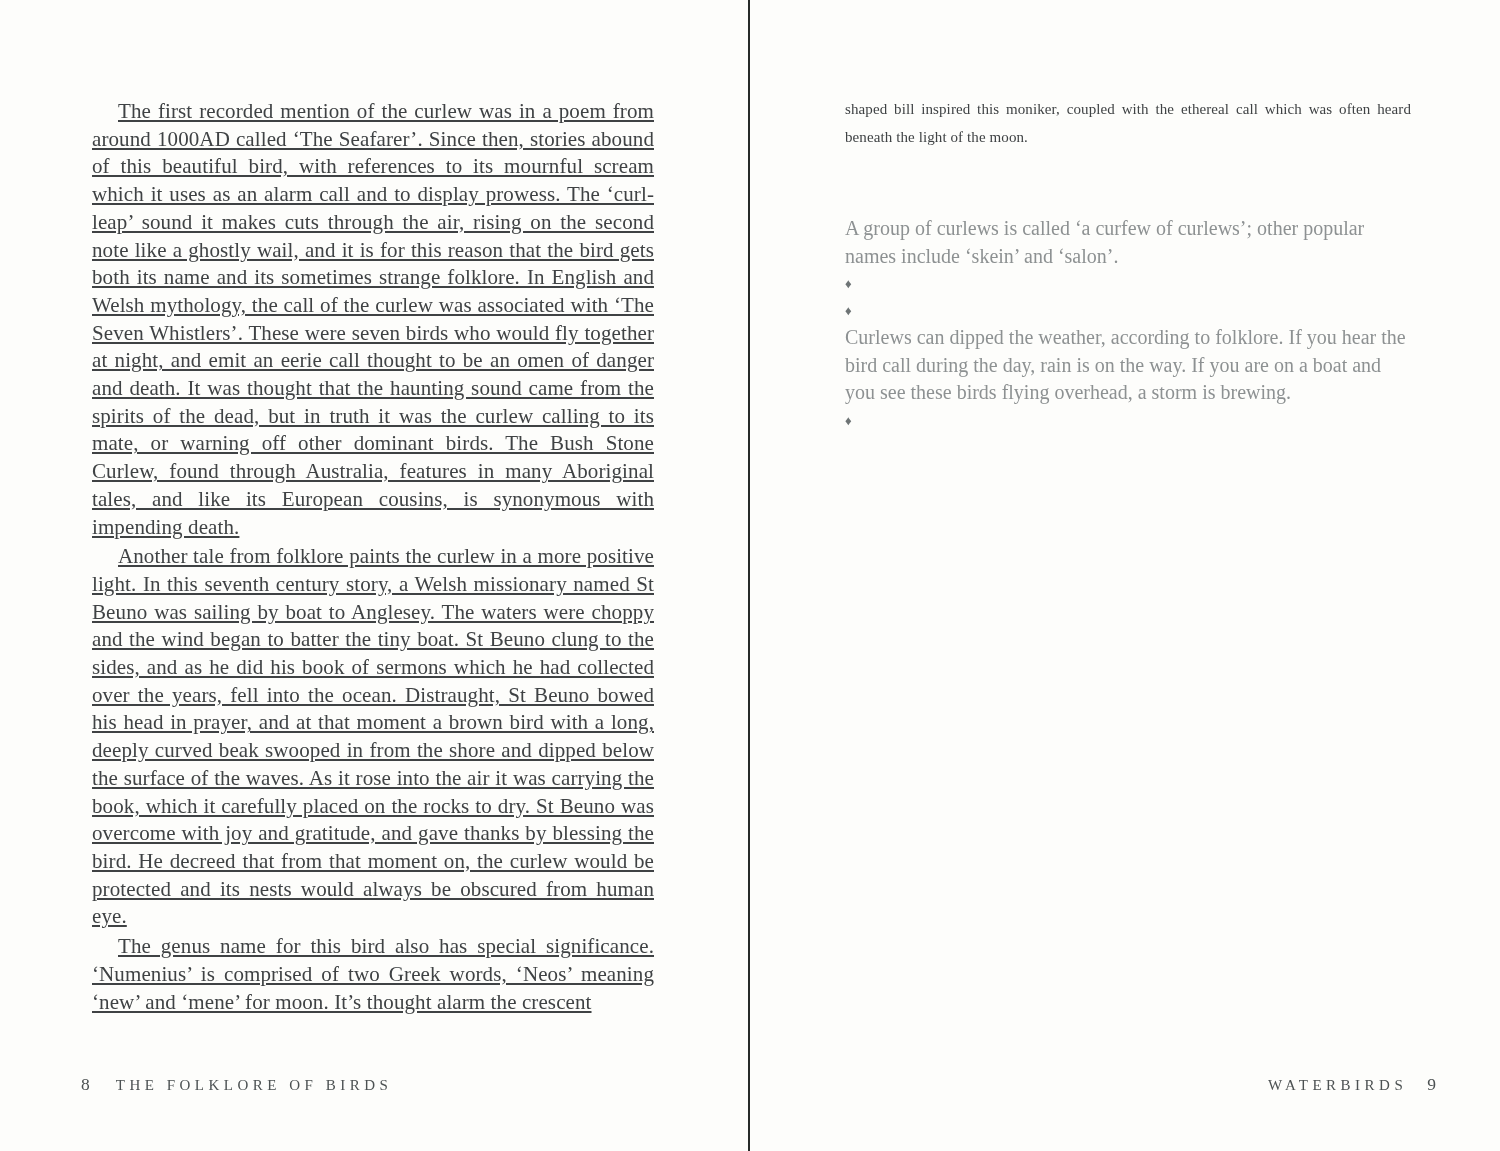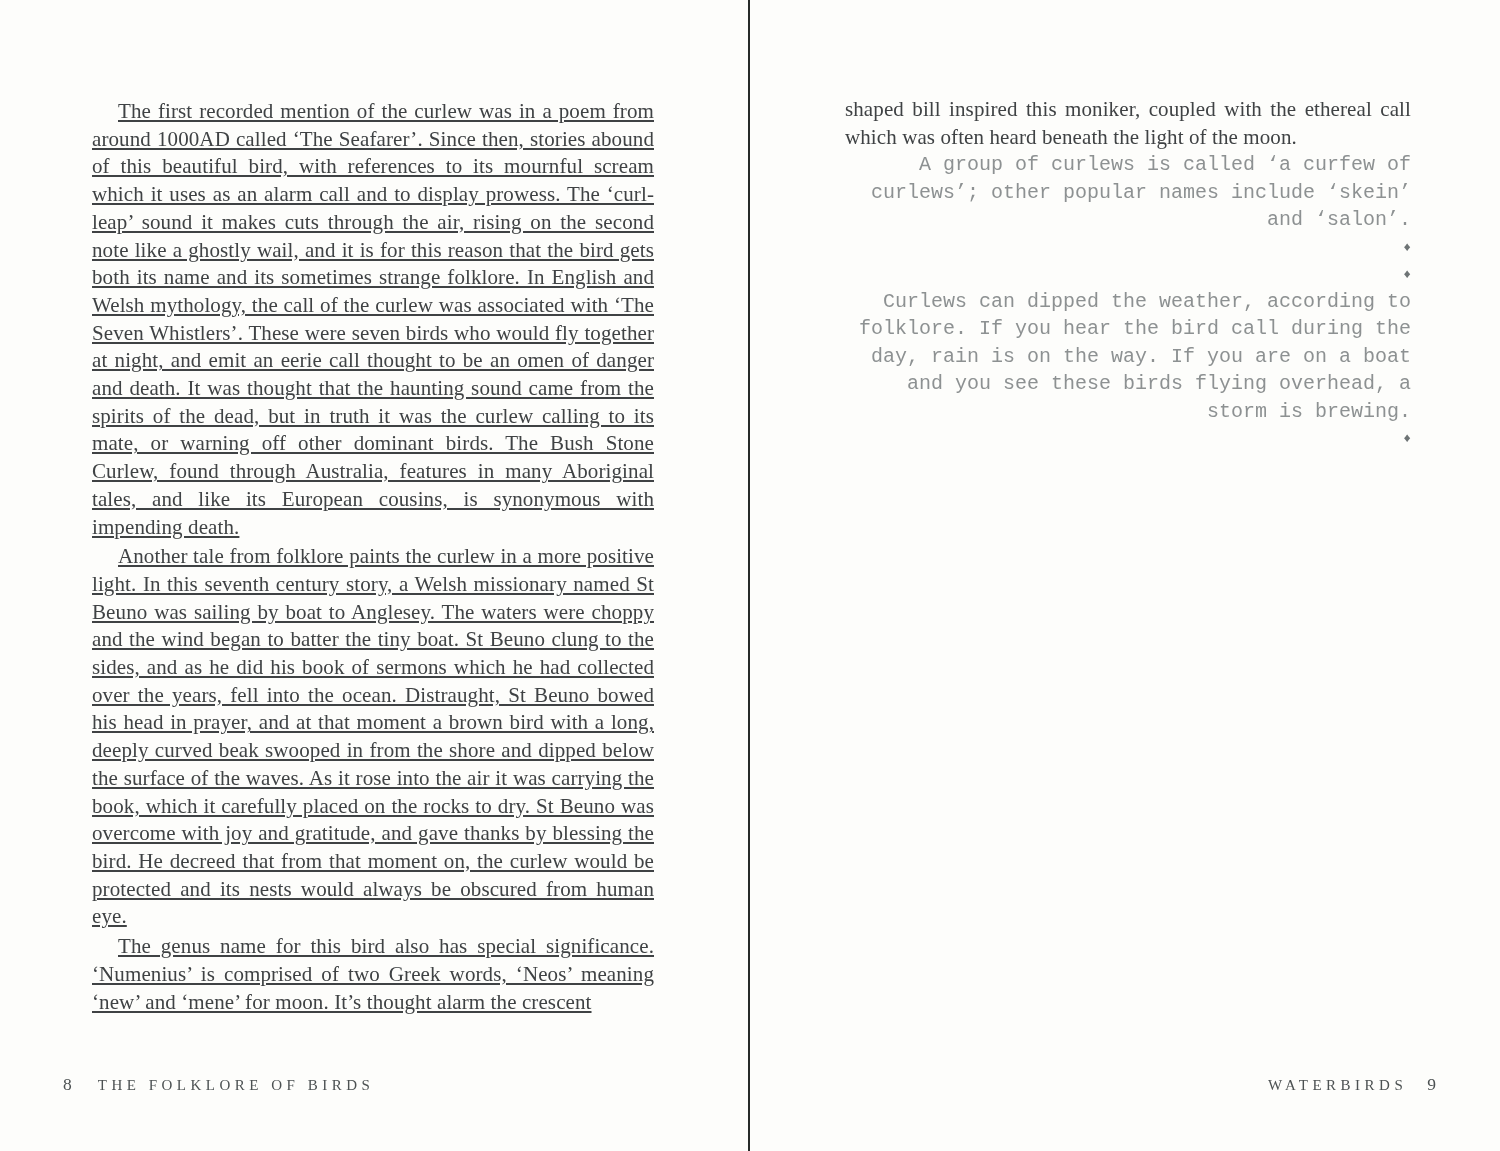--- a/index.html
+++ b/index.html
@@ -42,50 +42,50 @@
   }
   
   .right-body {
     position: absolute;
     left: 845px;
     top: 96px;
     width: 566px;
   }
   .cont-para {
     margin: 0;
-    font-size: 21px;
+    font-size: 15px;
     line-height: 27.7px;
     text-align: justify;
     text-indent: 0;
     letter-spacing: 0.1px;
   }
   .facts {
-    text-align: right;
+    margin-top: 64px;
+    text-align: left;
     color: #8d9192;
     font-size: 20px;
     line-height: 27.5px;
-    font-family: Liberation Mono, monospace;
   }
   .fact { margin: 0; }
   .fact-text { margin: 0; }
   .diamond {
     font-size: 13px;
     line-height: 27px;
     color: #6e7475;
   }
   .diamond:empty { display: none; }
   
   .footer {
     position: absolute;
     top: 1074px;
     font-size: 15.5px;
     color: #4c5152;
     white-space: nowrap;
   }
-  .footer-left { left: 63px; text-align: center; }
+  .footer-left { left: 81px; text-align: center; }
   .footer-right { right: 64px; }
   .running-title {
     letter-spacing: 4.5px;
     font-size: 15px;
   }
   .pagenum {
     font-size: 17.5px;
     letter-spacing: 0;
   }
   .footer-left .pagenum { margin-right: 26px; }

